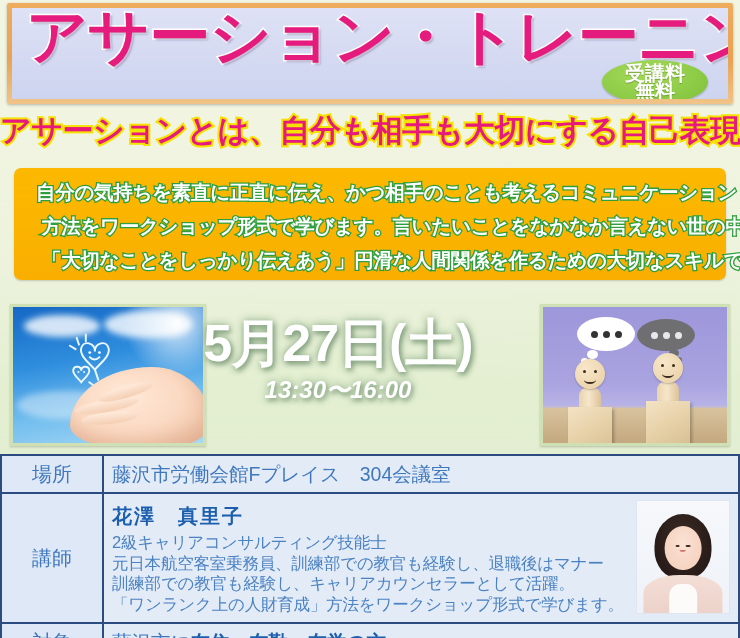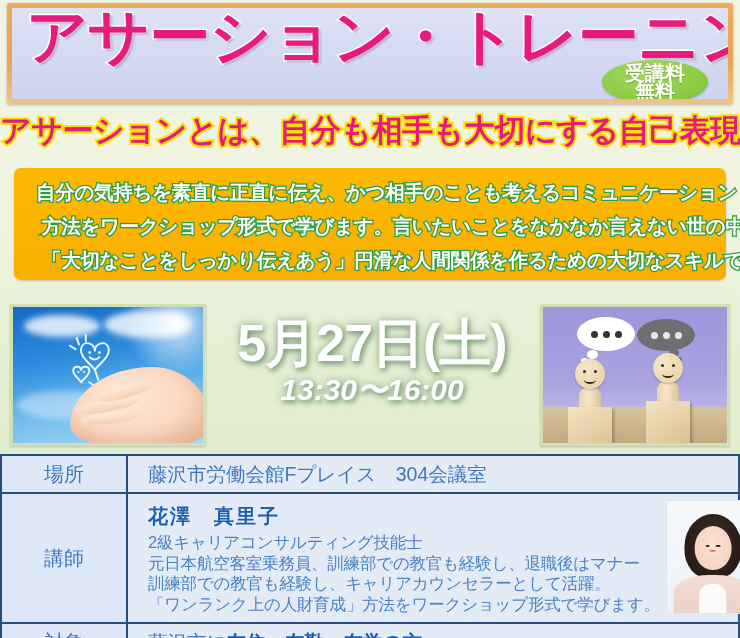--- a/index.html
+++ b/index.html
@@ -175,47 +175,47 @@
     display:flex;align-items:center;justify-content:center;gap:5px;
   }
   .bubble .dot{width:7px;height:7px;border-radius:50%;}
   .bubble.white{background:#ffffff;}
   .bubble.white .dot{background:#333;}
   .bubble.gray{background:#6f6f72;}
   .bubble.gray .dot{background:#e8e8ea;}
   .tail{position:absolute;border-radius:50%;}
 
   .date-text{
-    position:absolute;left:224px;top:18px;width:296px;text-align:center;
+    position:absolute;left:190px;top:18px;width:296px;text-align:center;
     color:#ffffff;
   }
   .date-line{
     font-size:52px;line-height:58px;font-weight:bold;letter-spacing:-1px;
     text-shadow:0 0 9px rgba(110,150,110,.85),2px 3px 5px rgba(90,120,90,.6);
     white-space:nowrap;
   }
   .time-line{
-    font-size:30px;line-height:36px;font-weight:bold;font-style:italic;
+    font-size:24px;line-height:36px;font-weight:bold;font-style:italic;
     letter-spacing:0px;
     text-shadow:0 0 8px rgba(110,150,110,.85),2px 3px 4px rgba(90,120,90,.55);
     white-space:nowrap;
   }
 
   
   .info-table{
     position:absolute;left:0;top:454px;width:740px;
     border-collapse:collapse;
     background:#e3ebf7;
     table-layout:fixed;
   }
   .info-table td{
     border:2px solid #2c4b80;
     color:#3f78bd;
     vertical-align:middle;
-    padding:4px 20px;
+    padding:4px 8px;
     font-size:19px;
   }
   .info-table td.lbl{
     width:84px;text-align:center;font-size:20px;
     background:#dfe8f6;
   }
   .info-table td.val{font-size:19.5px;}
   .row-venue td{height:28px;}
   .row-lecturer td{height:120px;vertical-align:middle;}
   .lect-wrap{display:flex;align-items:flex-end;justify-content:space-between;}

